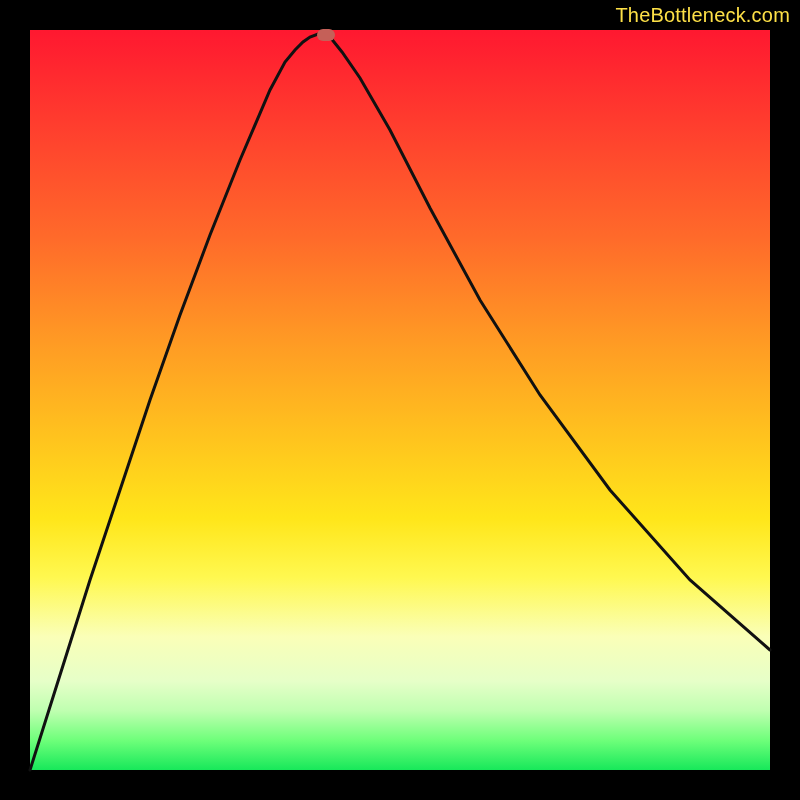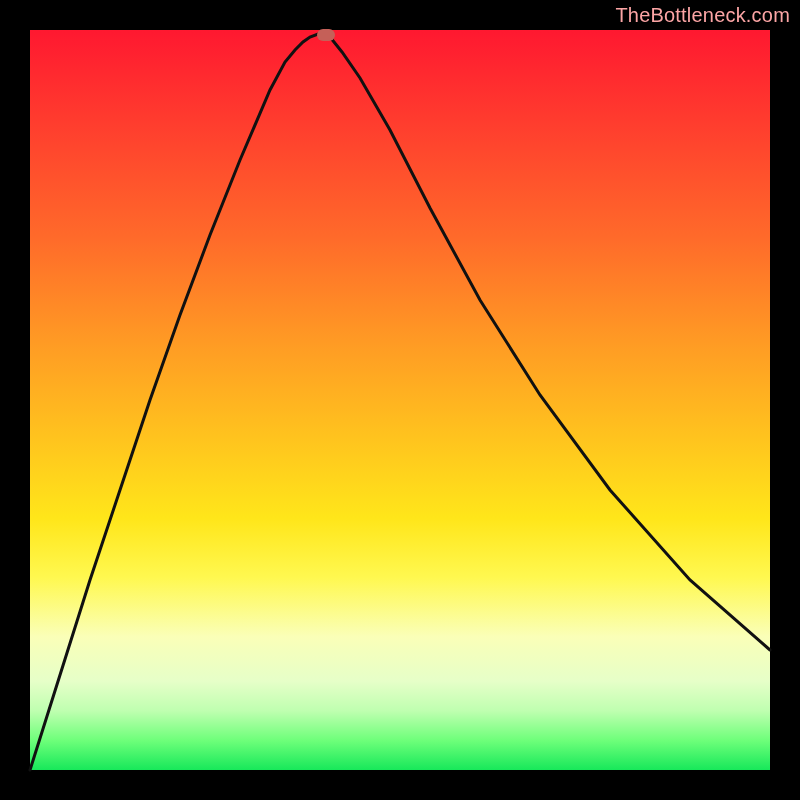--- a/index.html
+++ b/index.html
@@ -38,21 +38,21 @@
       #e6ffc8 88%,
       #bfffb0 92%,
       #6eff7a 96%,
       #17e85a 100%
     );
   }
   .watermark {
     position: absolute;
     top: 4px;
     right: 10px;
-    color: #fca5a5;
+    color: #fde047;
     font-size: 20px;
     letter-spacing: 0.2px;
     user-select: none;
   }
   svg.curve {
     position: absolute;
     left: 0;
     top: 0;
     width: 740px;
     height: 740px;

